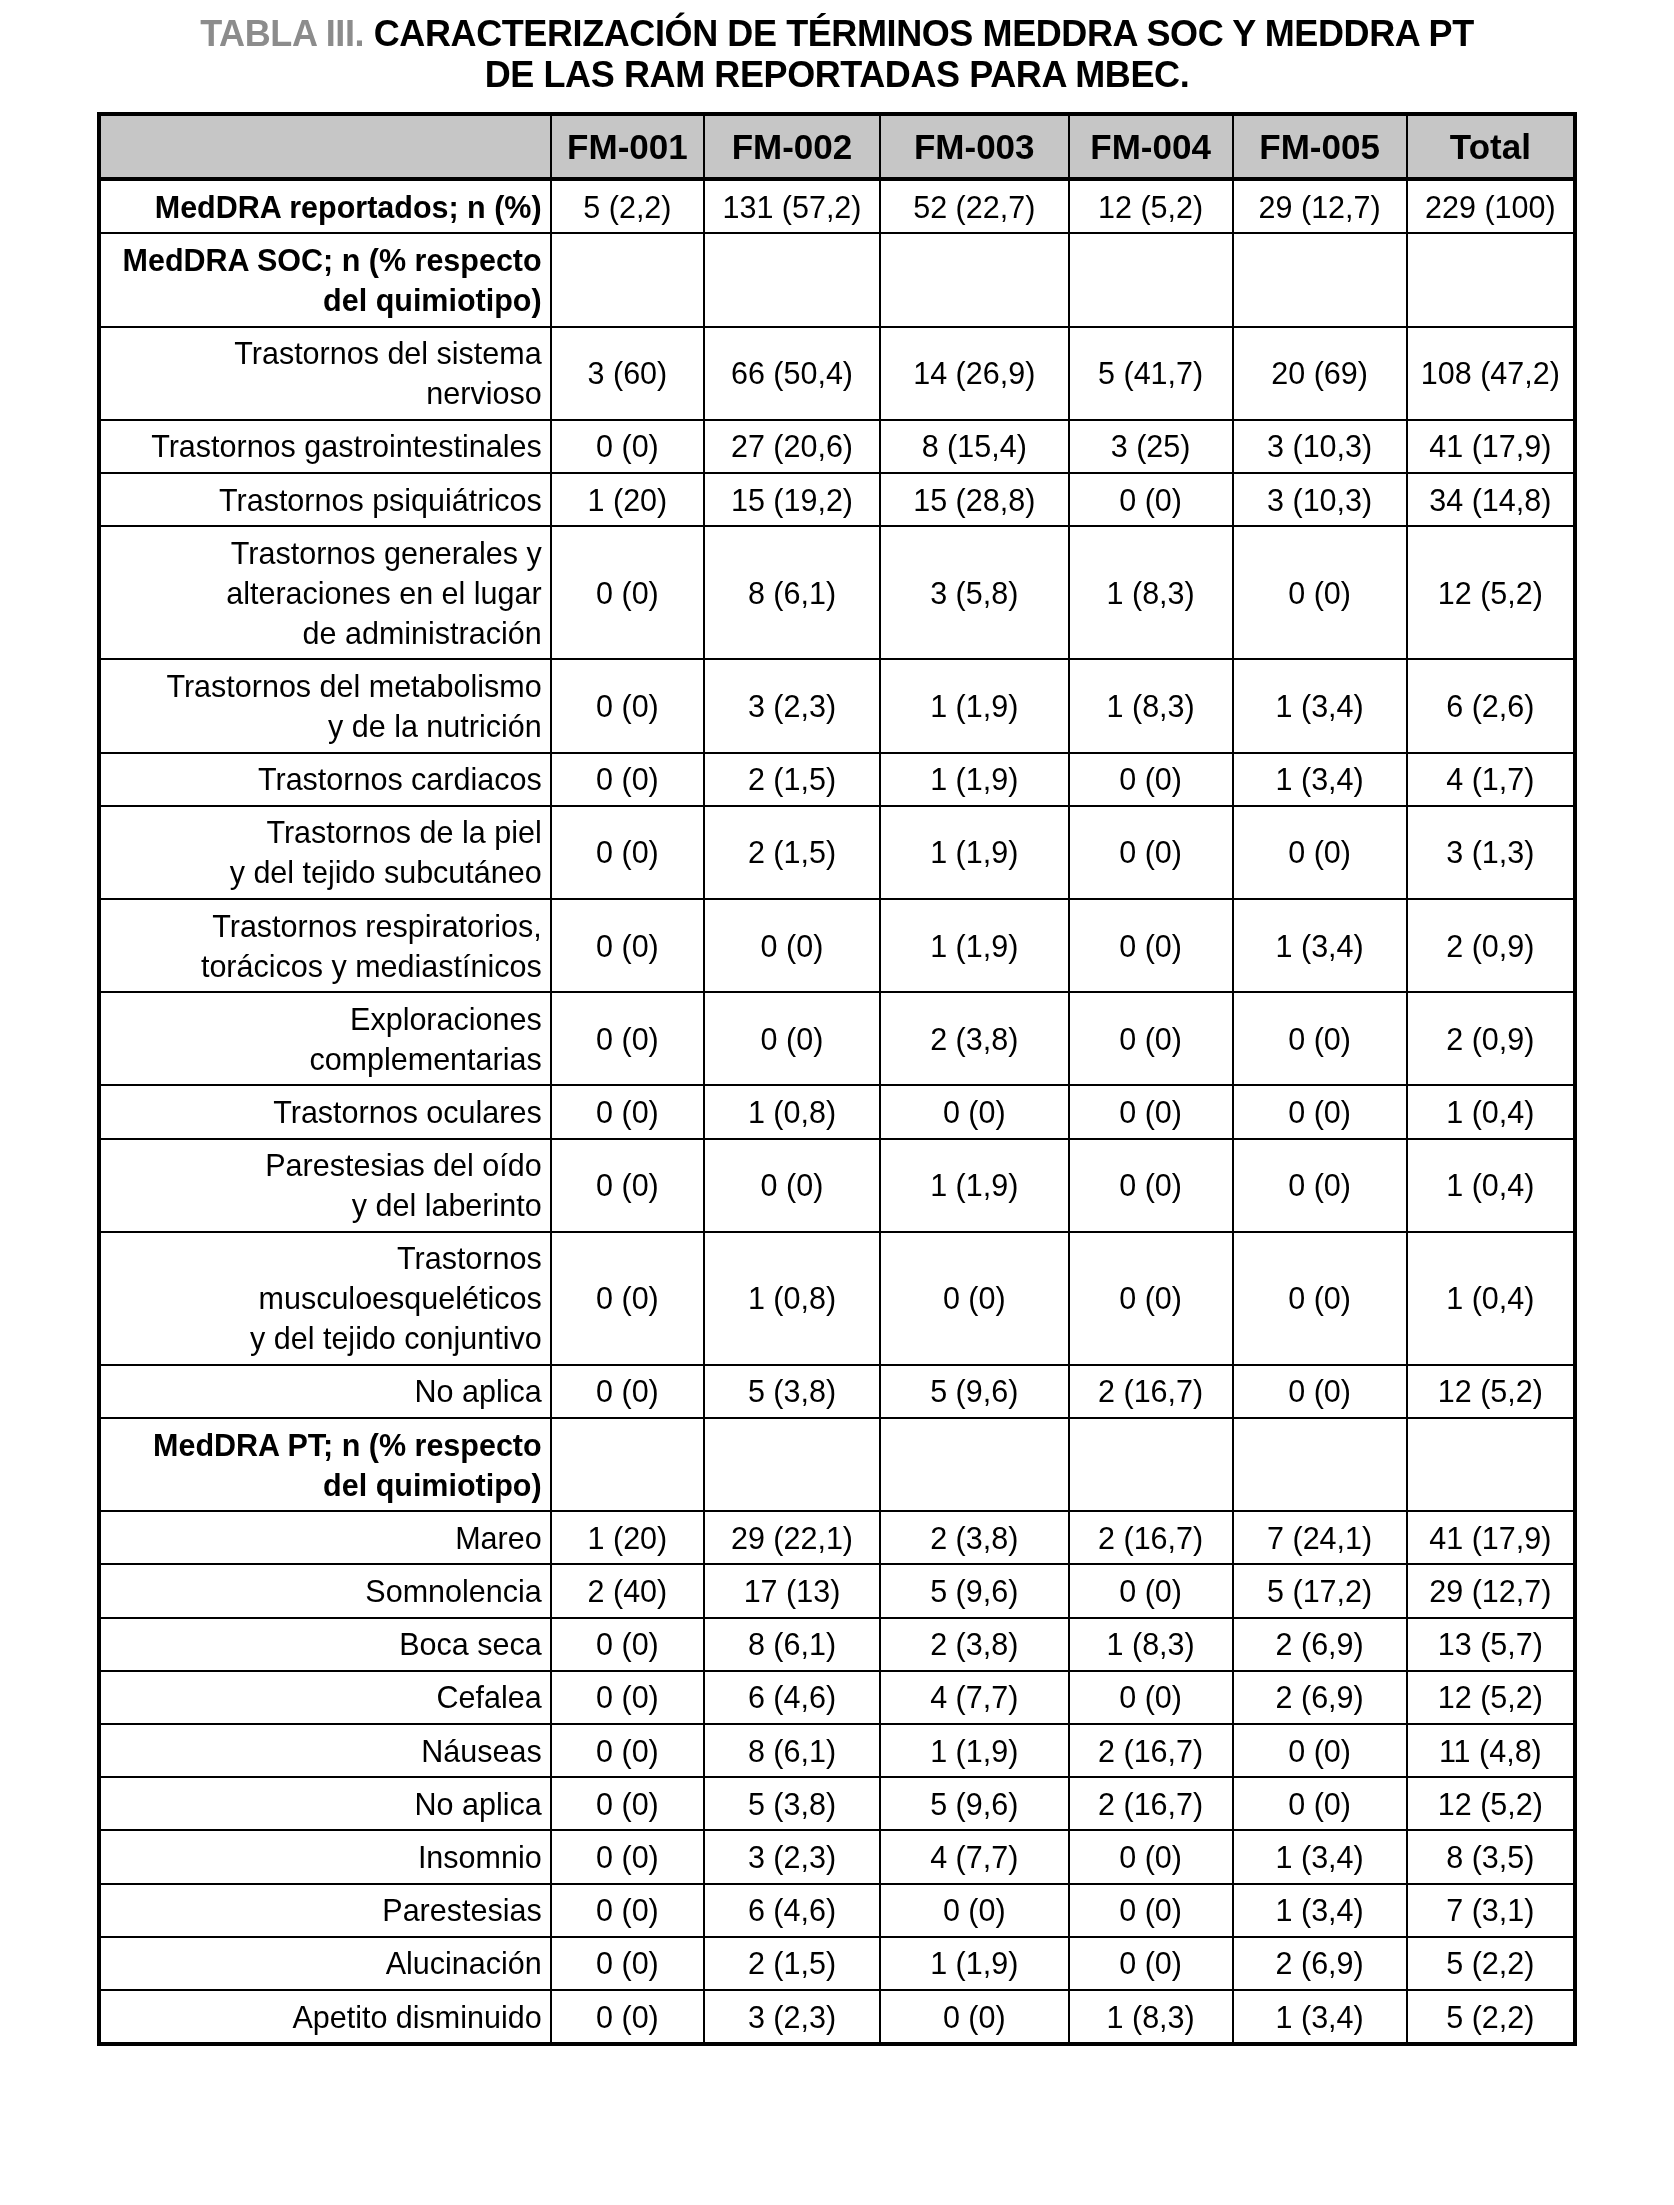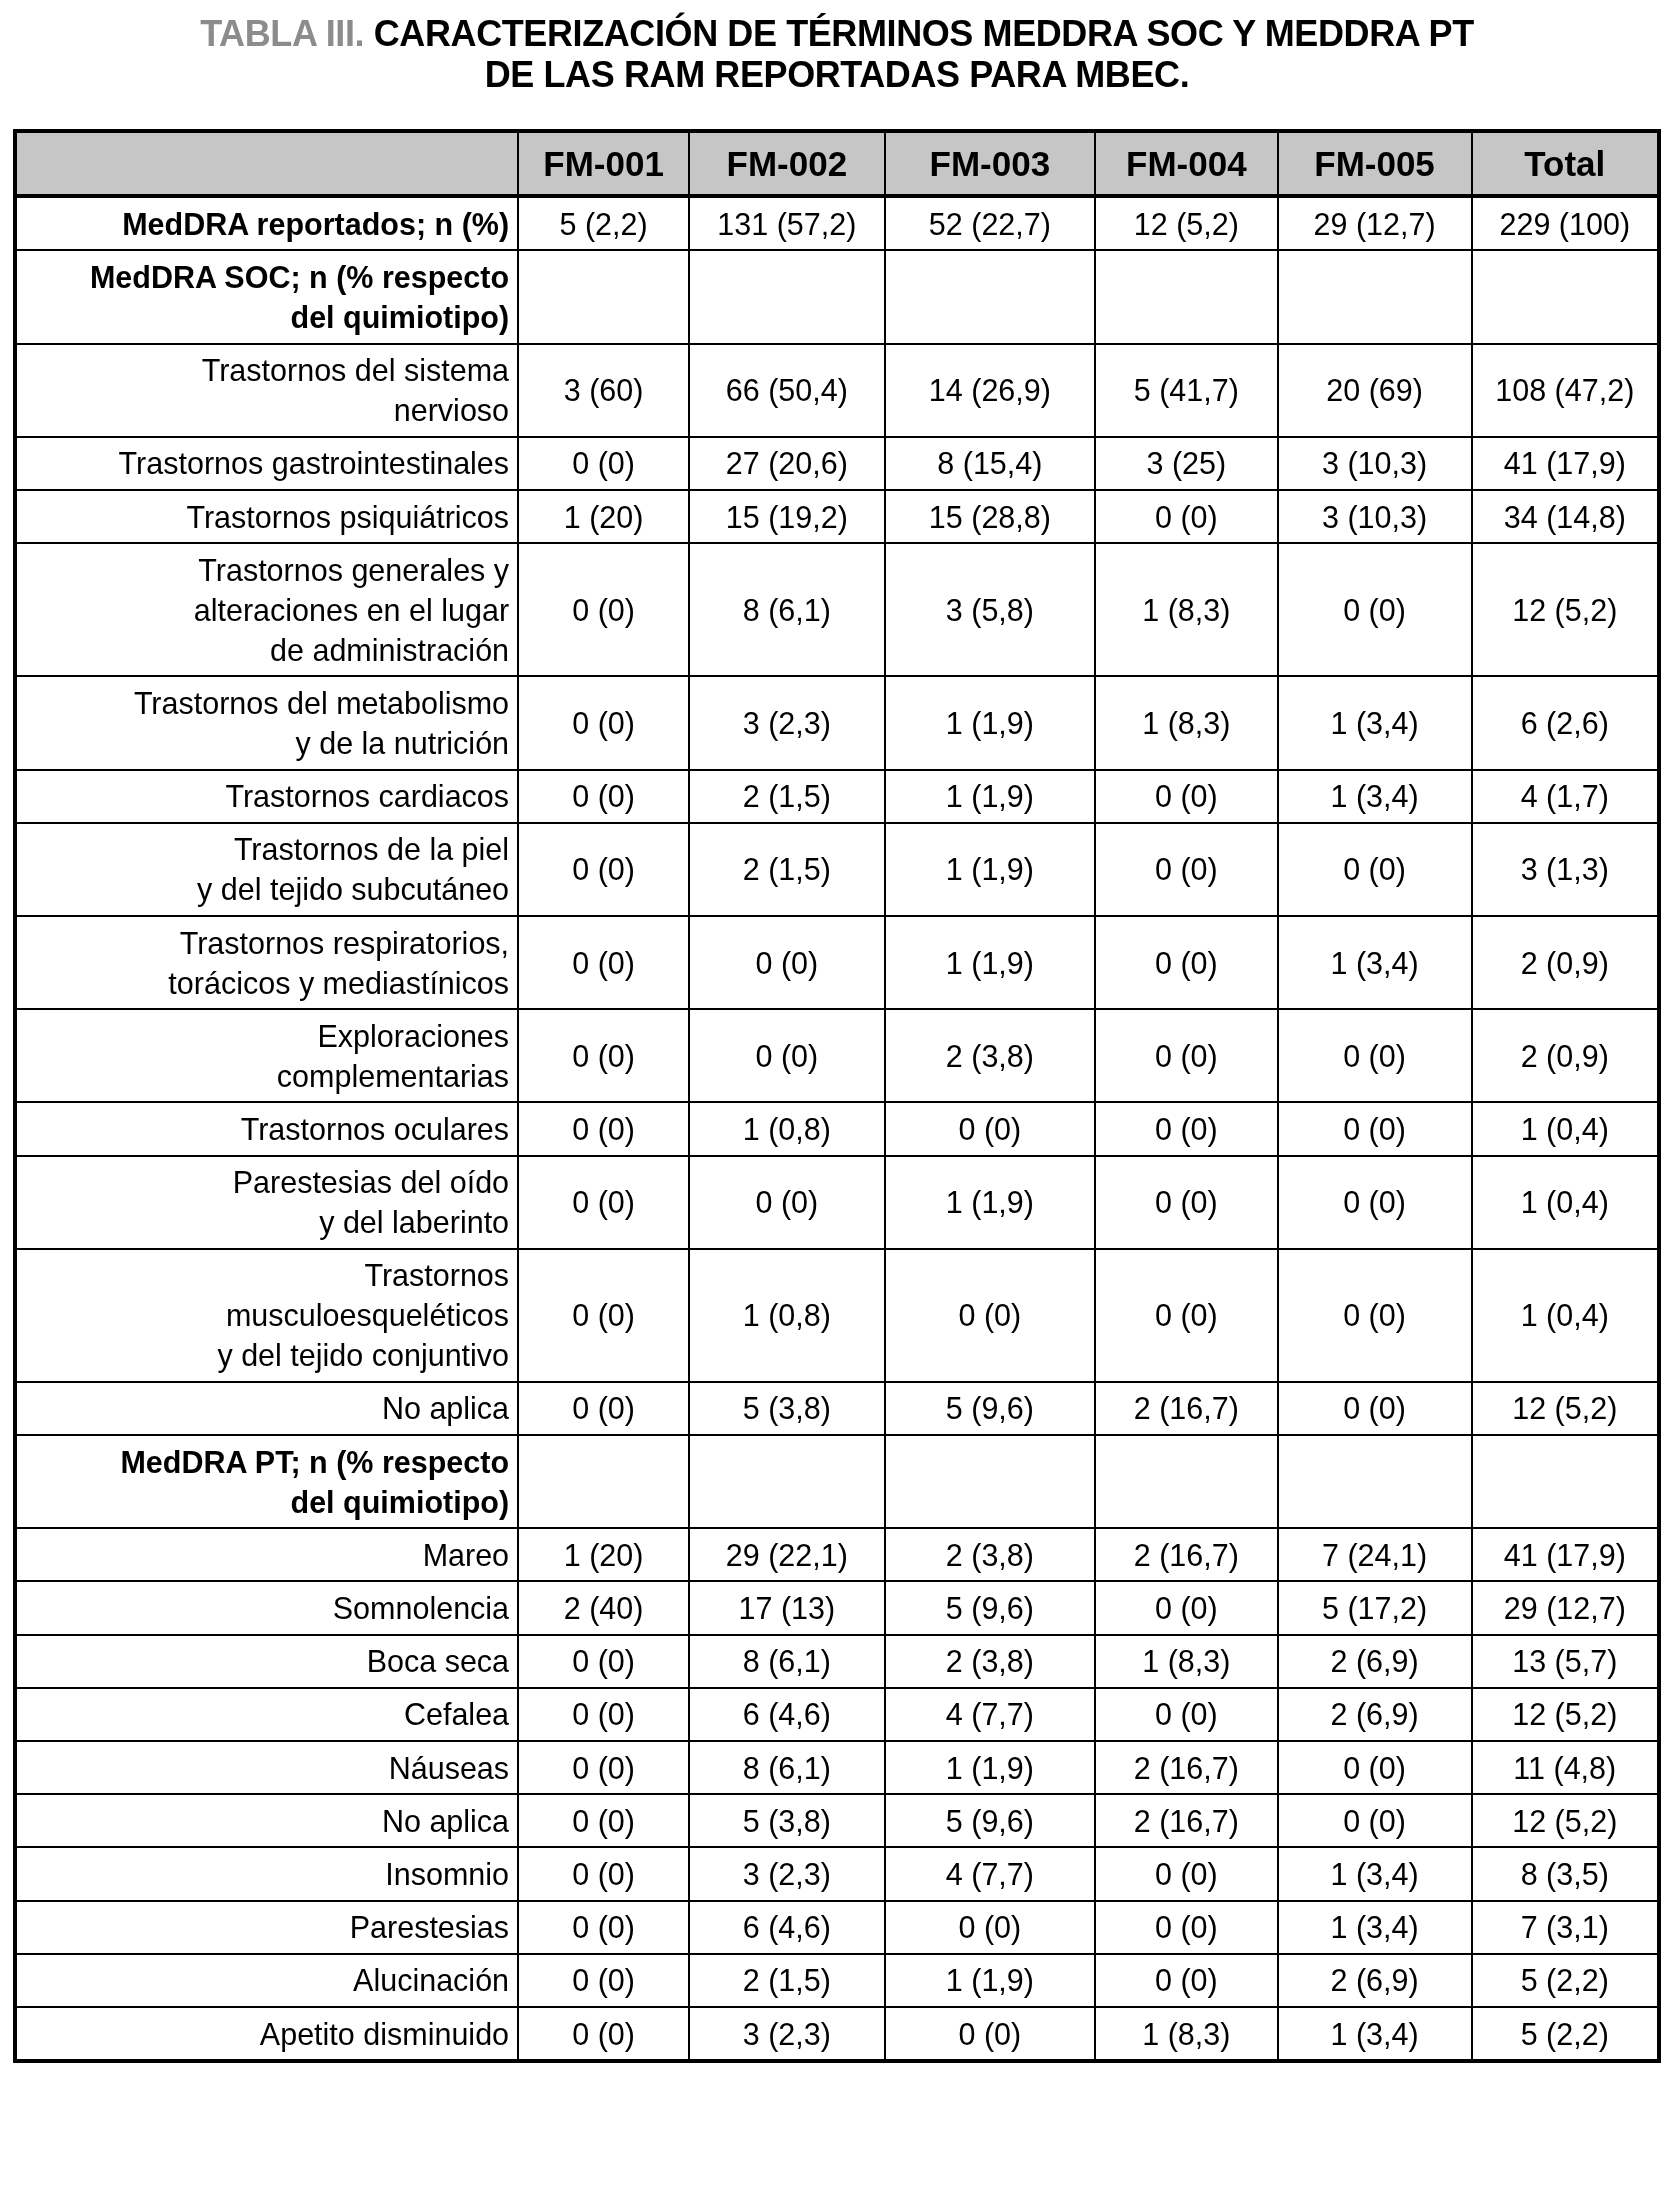--- a/index.html
+++ b/index.html
@@ -15,25 +15,25 @@
     -webkit-font-smoothing:antialiased;
   }
   .page{padding-top:13px;}
   .title{
     text-align:center;
     font-weight:bold;
     font-size:36px;
     line-height:1.14;
     letter-spacing:-0.4px;
     white-space:pre-line;
-    margin:0 48px 34px 48px;
+    margin:0 48px 17px 48px;
   }
   .title-prefix{color:var(--title-prefix-color);}
   table.meddra{
-    width:1648px;
+    width:1480px;
     margin:0 auto;
     border-collapse:collapse;
     table-layout:fixed;
     border:4px solid var(--border-color);
   }
   th,td{
     border:2.4px solid var(--border-color);
     vertical-align:middle;
     overflow:hidden;
   }

